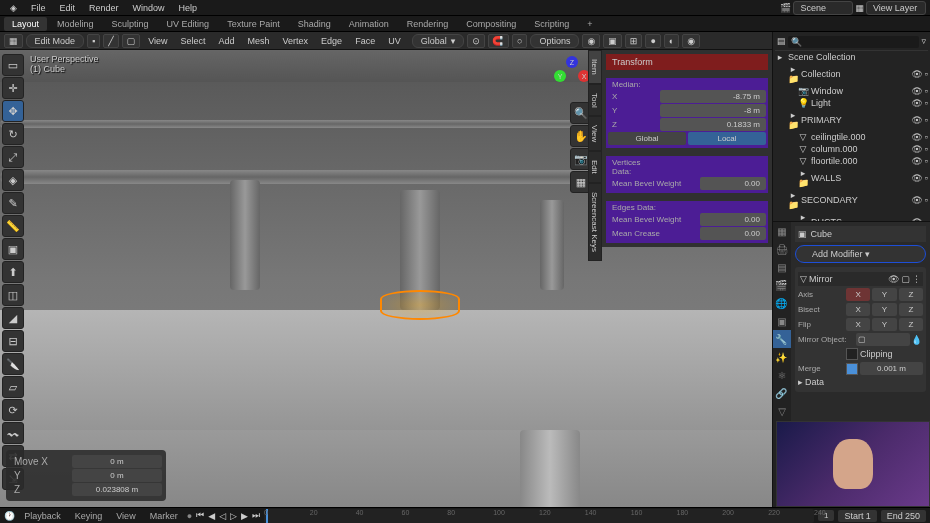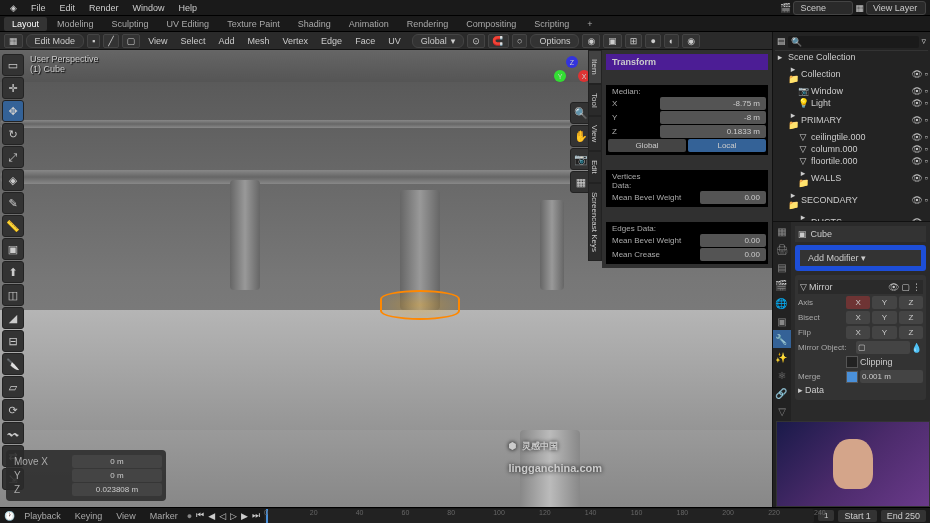--- a/index.html
+++ b/index.html
@@ -19,22 +19,22 @@
 .hdr-dropdown{background:#333;padding:1px 8px;border-radius:6px;border:1px solid #444;display:flex;align-items:center;gap:4px}
 .viewport-3d{flex:1;position:relative;background:linear-gradient(180deg,#555 0%,#6a6a6a 30%,#777 50%,#888 100%);overflow:hidden}
 .toolbar-left{position:absolute;left:2px;top:4px;width:22px;display:flex;flex-direction:column;gap:1px;z-index:5}
 .tool-btn{width:22px;height:22px;background:#333;border:1px solid #222;border-radius:3px;display:flex;align-items:center;justify-content:center;cursor:pointer;color:#ccc;font-size:11px}
 .tool-btn.active{background:#346297}
 .viewport-info{position:absolute;left:30px;top:4px;color:#eee;text-shadow:1px 1px 1px #000;z-index:5}
 .gizmo{position:absolute;right:180px;top:6px;width:42px;height:42px;z-index:5}
 .gizmo .axis{position:absolute;width:12px;height:12px;border-radius:50%;font-size:7px;display:flex;align-items:center;justify-content:center}
 .nav-btns{position:absolute;right:180px;top:52px;width:22px;display:flex;flex-direction:column;gap:1px;z-index:5}
 .n-panel{position:absolute;right:0;top:0;width:170px;background:#303030;z-index:6;padding:4px}
-.n-panel .panel-header{background:#4c1d95;padding:3px 6px;font-weight:bold}
-.n-panel .section{background:#000000;margin-top:15px;padding:2px}
+.n-panel .panel-header{background:#7f1d1d;padding:3px 6px;font-weight:normal}
+.n-panel .section{background:#4c1d95;margin-top:8px;padding:2px}
 .n-panel .row{display:flex;align-items:center;gap:2px;margin:1px 0}
 .n-panel .label{width:50px;color:#aaa;padding-left:4px;font-size:8px}
 .n-panel .field{flex:1;background:#545454;padding:2px 6px;border-radius:2px;text-align:right;font-size:8px}
 .n-panel .btn-toggle{flex:1;background:#444;padding:2px;text-align:center;border-radius:2px;font-size:8px}
 .n-panel .btn-toggle.active{background:#346297}
 .n-tabs{position:absolute;right:170px;top:0;width:14px;z-index:6;display:flex;flex-direction:column}
 .n-tab{writing-mode:vertical-rl;padding:8px 2px;background:#2a2a2a;font-size:8px;border:1px solid #222;cursor:pointer}
 .n-tab.active{background:#424242}
 .move-panel{position:absolute;left:6px;bottom:6px;width:160px;background:#2a2a2ae0;border-radius:4px;padding:4px;z-index:5}
 .move-panel .mp-row{display:flex;align-items:center;margin:1px 0;gap:2px}
@@ -47,21 +47,21 @@
 .outliner .ol-indent{display:inline-block}
 .outliner .ol-icon{width:10px;text-align:center}
 .outliner .ol-name{flex:1}
 .outliner .ol-vis{display:flex;gap:2px;color:#888}
 .properties{flex:1;background:#2a2a2a;display:flex}
 .prop-tabs{width:18px;background:#222;display:flex;flex-direction:column}
 .prop-tab{height:18px;display:flex;align-items:center;justify-content:center;cursor:pointer;color:#888;font-size:10px}
 .prop-tab.active{background:#346297;color:#fff}
 .prop-content{flex:1;padding:4px;overflow:hidden}
 .prop-content .prop-header{display:flex;align-items:center;gap:4px;padding:3px;background:#333;margin-bottom:3px}
-.prop-content .dropdown{background:#333;padding:3px 8px;border-radius:3px;margin-bottom:4px;border:5px solid #1d4ed8}
+.prop-content .dropdown{background:#333;padding:3px 16px;border-radius:9px;margin-bottom:4px;border:1px solid #1d4ed8}
 .prop-content .mod-panel{background:#333;border-radius:3px;padding:3px}
 .prop-content .mod-row{display:flex;gap:2px;margin:2px 0;align-items:center}
 .prop-content .mod-label{width:46px;font-size:8px;color:#aaa}
 .prop-content .mod-btn{flex:1;padding:2px;text-align:center;border-radius:2px;font-size:8px;background:#444}
 .prop-content .mod-btn.on{background:#346297}
 .prop-content .mod-btn.red{background:#6e3434}
 .timeline{height:16px;background:#1a1a1a;display:flex;align-items:center;padding:0 4px;gap:4px;border-top:1px solid #000}
 .tl-item{padding:1px 5px;color:#aaa}
 .tl-track{flex:1;height:14px;background:#222;position:relative;border-radius:2px}
 .tl-tick{position:absolute;top:0;font-size:7px;color:#666}
@@ -257,25 +257,20 @@
             <span class="mp-field">0.023808 m</span>
           </div>
       </div>
 
       <div class="shift-hint">
         <span style="font-size:20px">🖱</span>
         <span style="font-size:16px;color:#fff">G</span>
         <span class="key">Shift</span>
       </div>
 
-      <div class="watermark">
-        <span>⬢</span>
-        <span>灵感中国</span><br>
-        <span style="font-size:11px">lingganchina.com</span>
-      </div>
     </div>
   </div>
 
   <div class="right-panel">
     <div class="outliner">
       <div class="ol-header">
         <span>▤</span>
         <span style="flex:1;background:#1a1a1a;padding:1px 4px;border-radius:2px">🔍</span>
         <span>▿</span>
       </div>
@@ -432,21 +427,21 @@
               <span>💧</span>
             </div>
           <div class="mod-row">
               <span style="width:46px"></span>
               <span style="width:12px;height:12px;background:#222;border:1px solid #555"></span>
               <span>Clipping</span>
             </div>
           <div class="mod-row">
               <span class="mod-label">Merge</span>
               <span style="width:12px;height:12px;background:#4a90d9;border:1px solid #555"></span>
-              <span class="mod-btn" style="text-align:left">0.001 m</span>
+              <span class="mod-btn" style="text-align:center">0.001 m</span>
             </div>
           <div class="mod-row">
               <span>▸ <span>Data</span></span>
             </div>
         </div>
       </div>
     </div>
   </div>
 </div>
 

